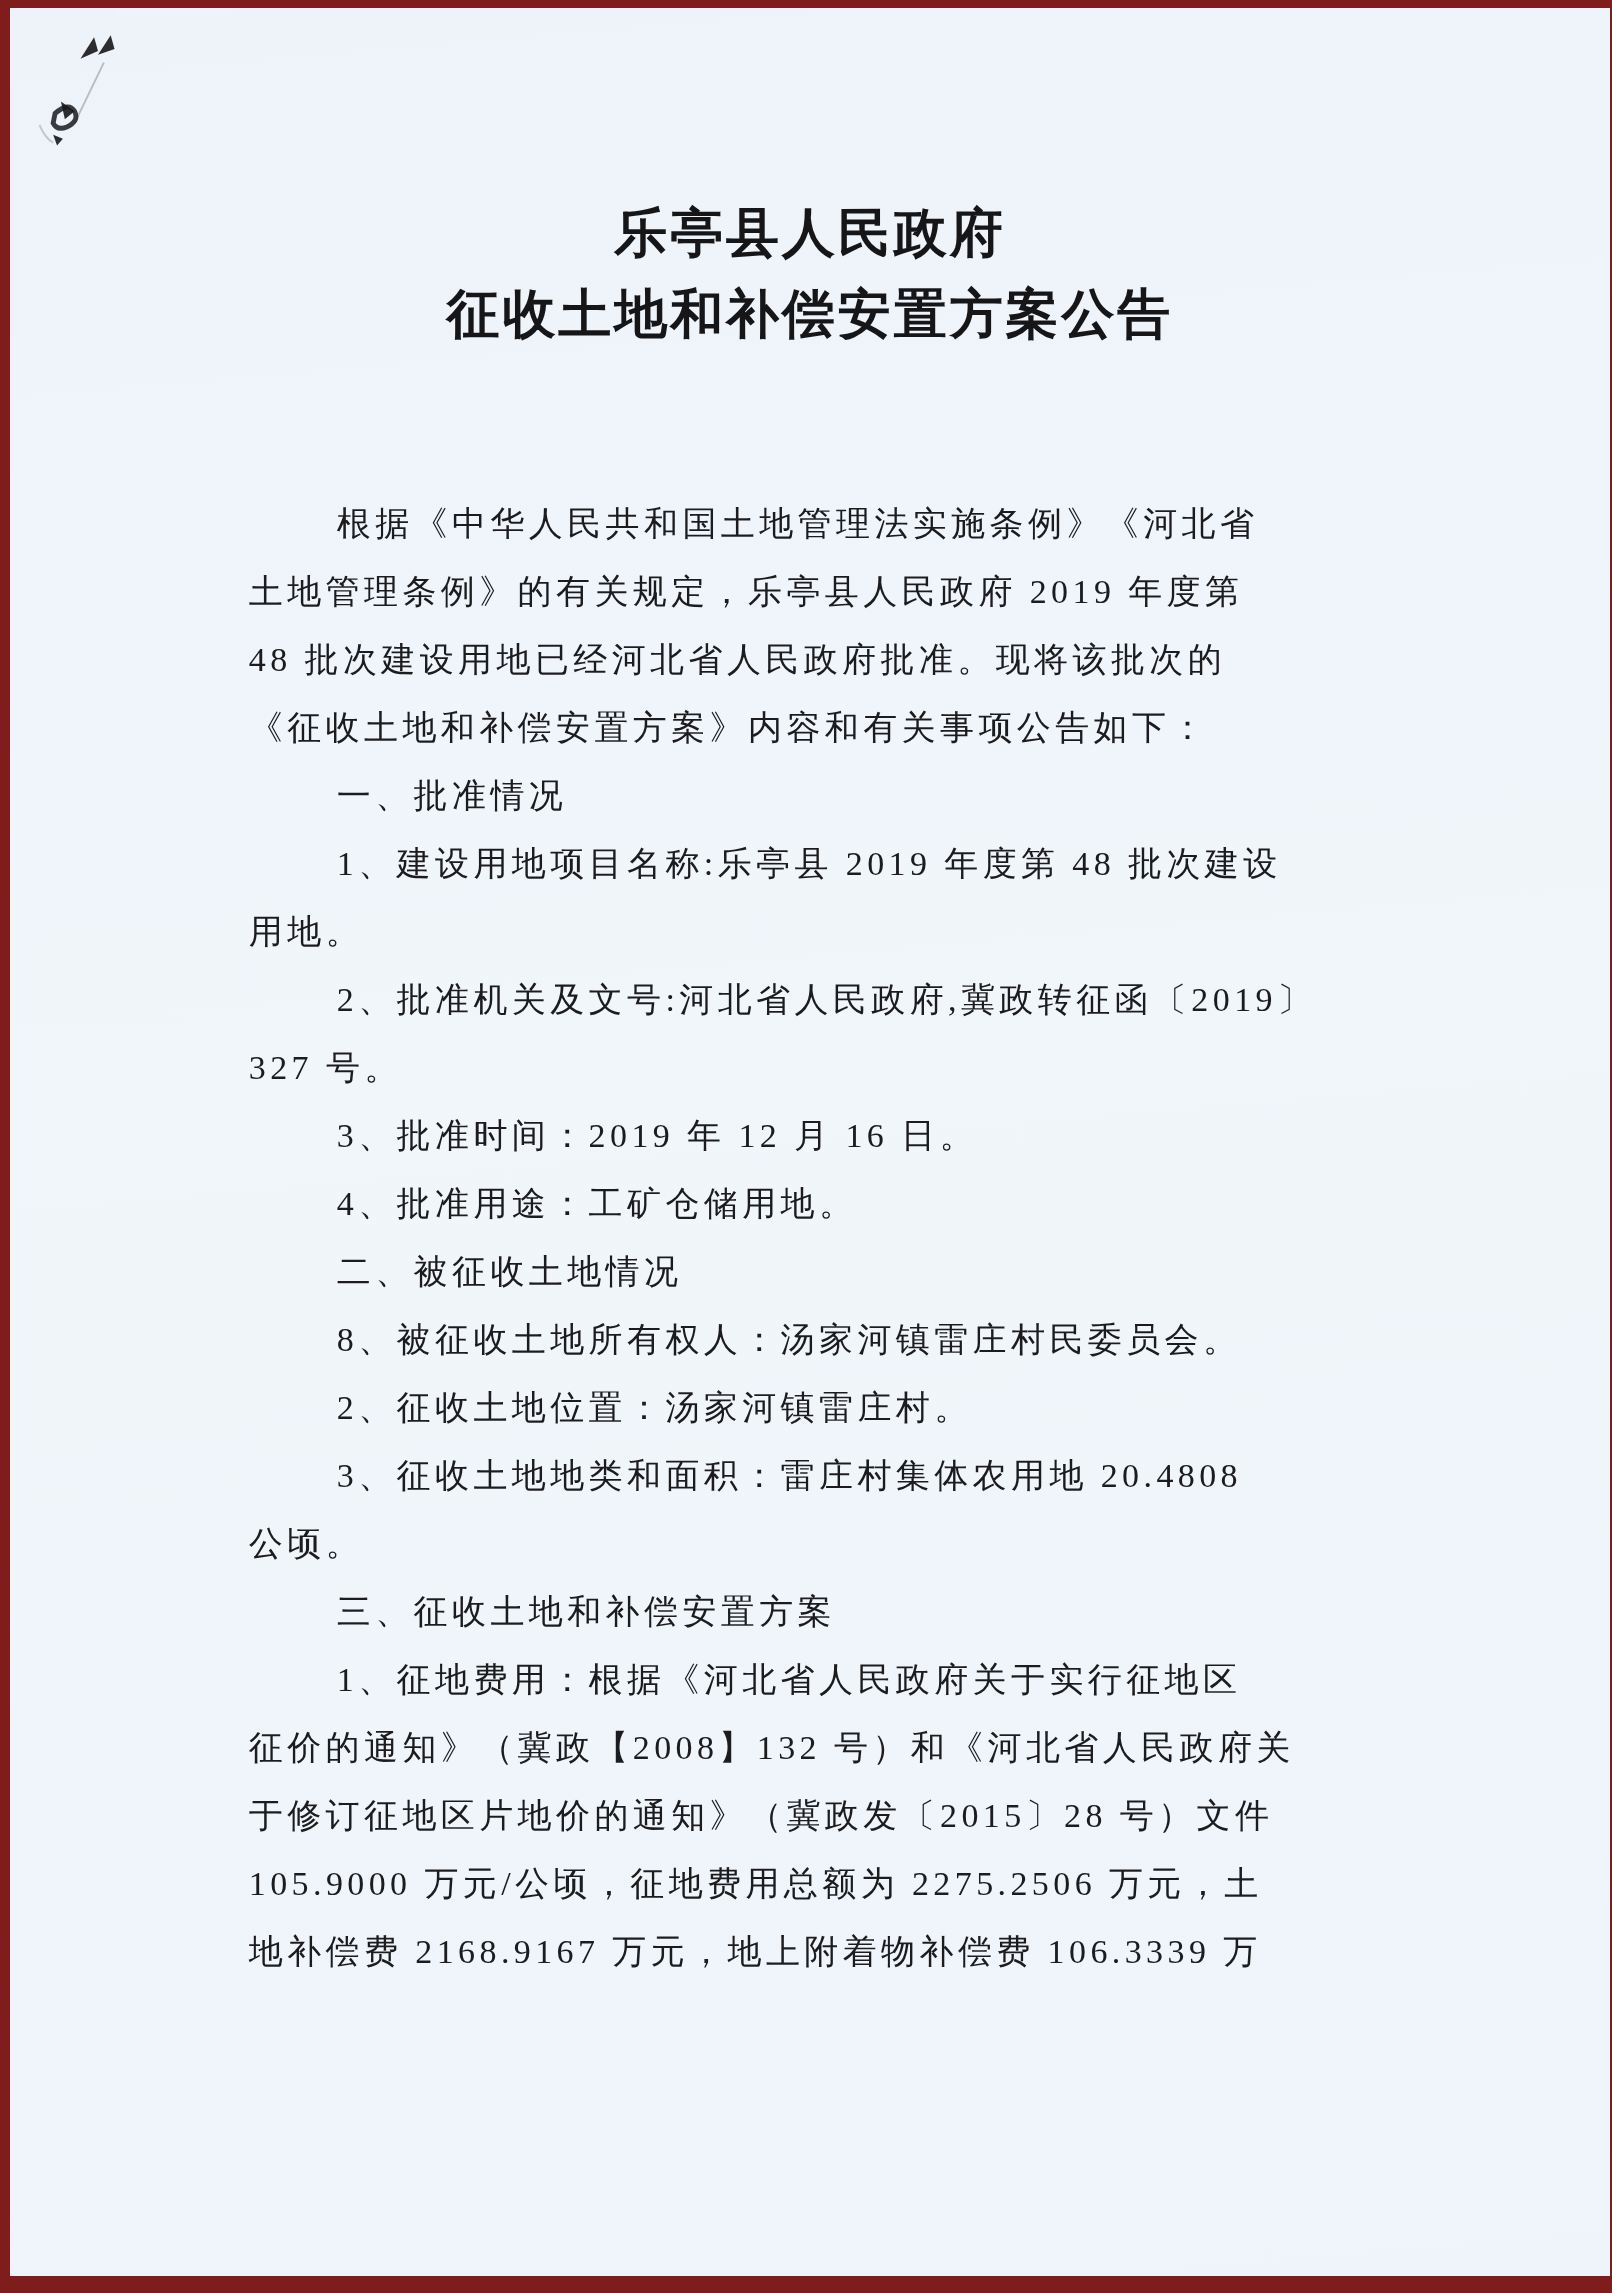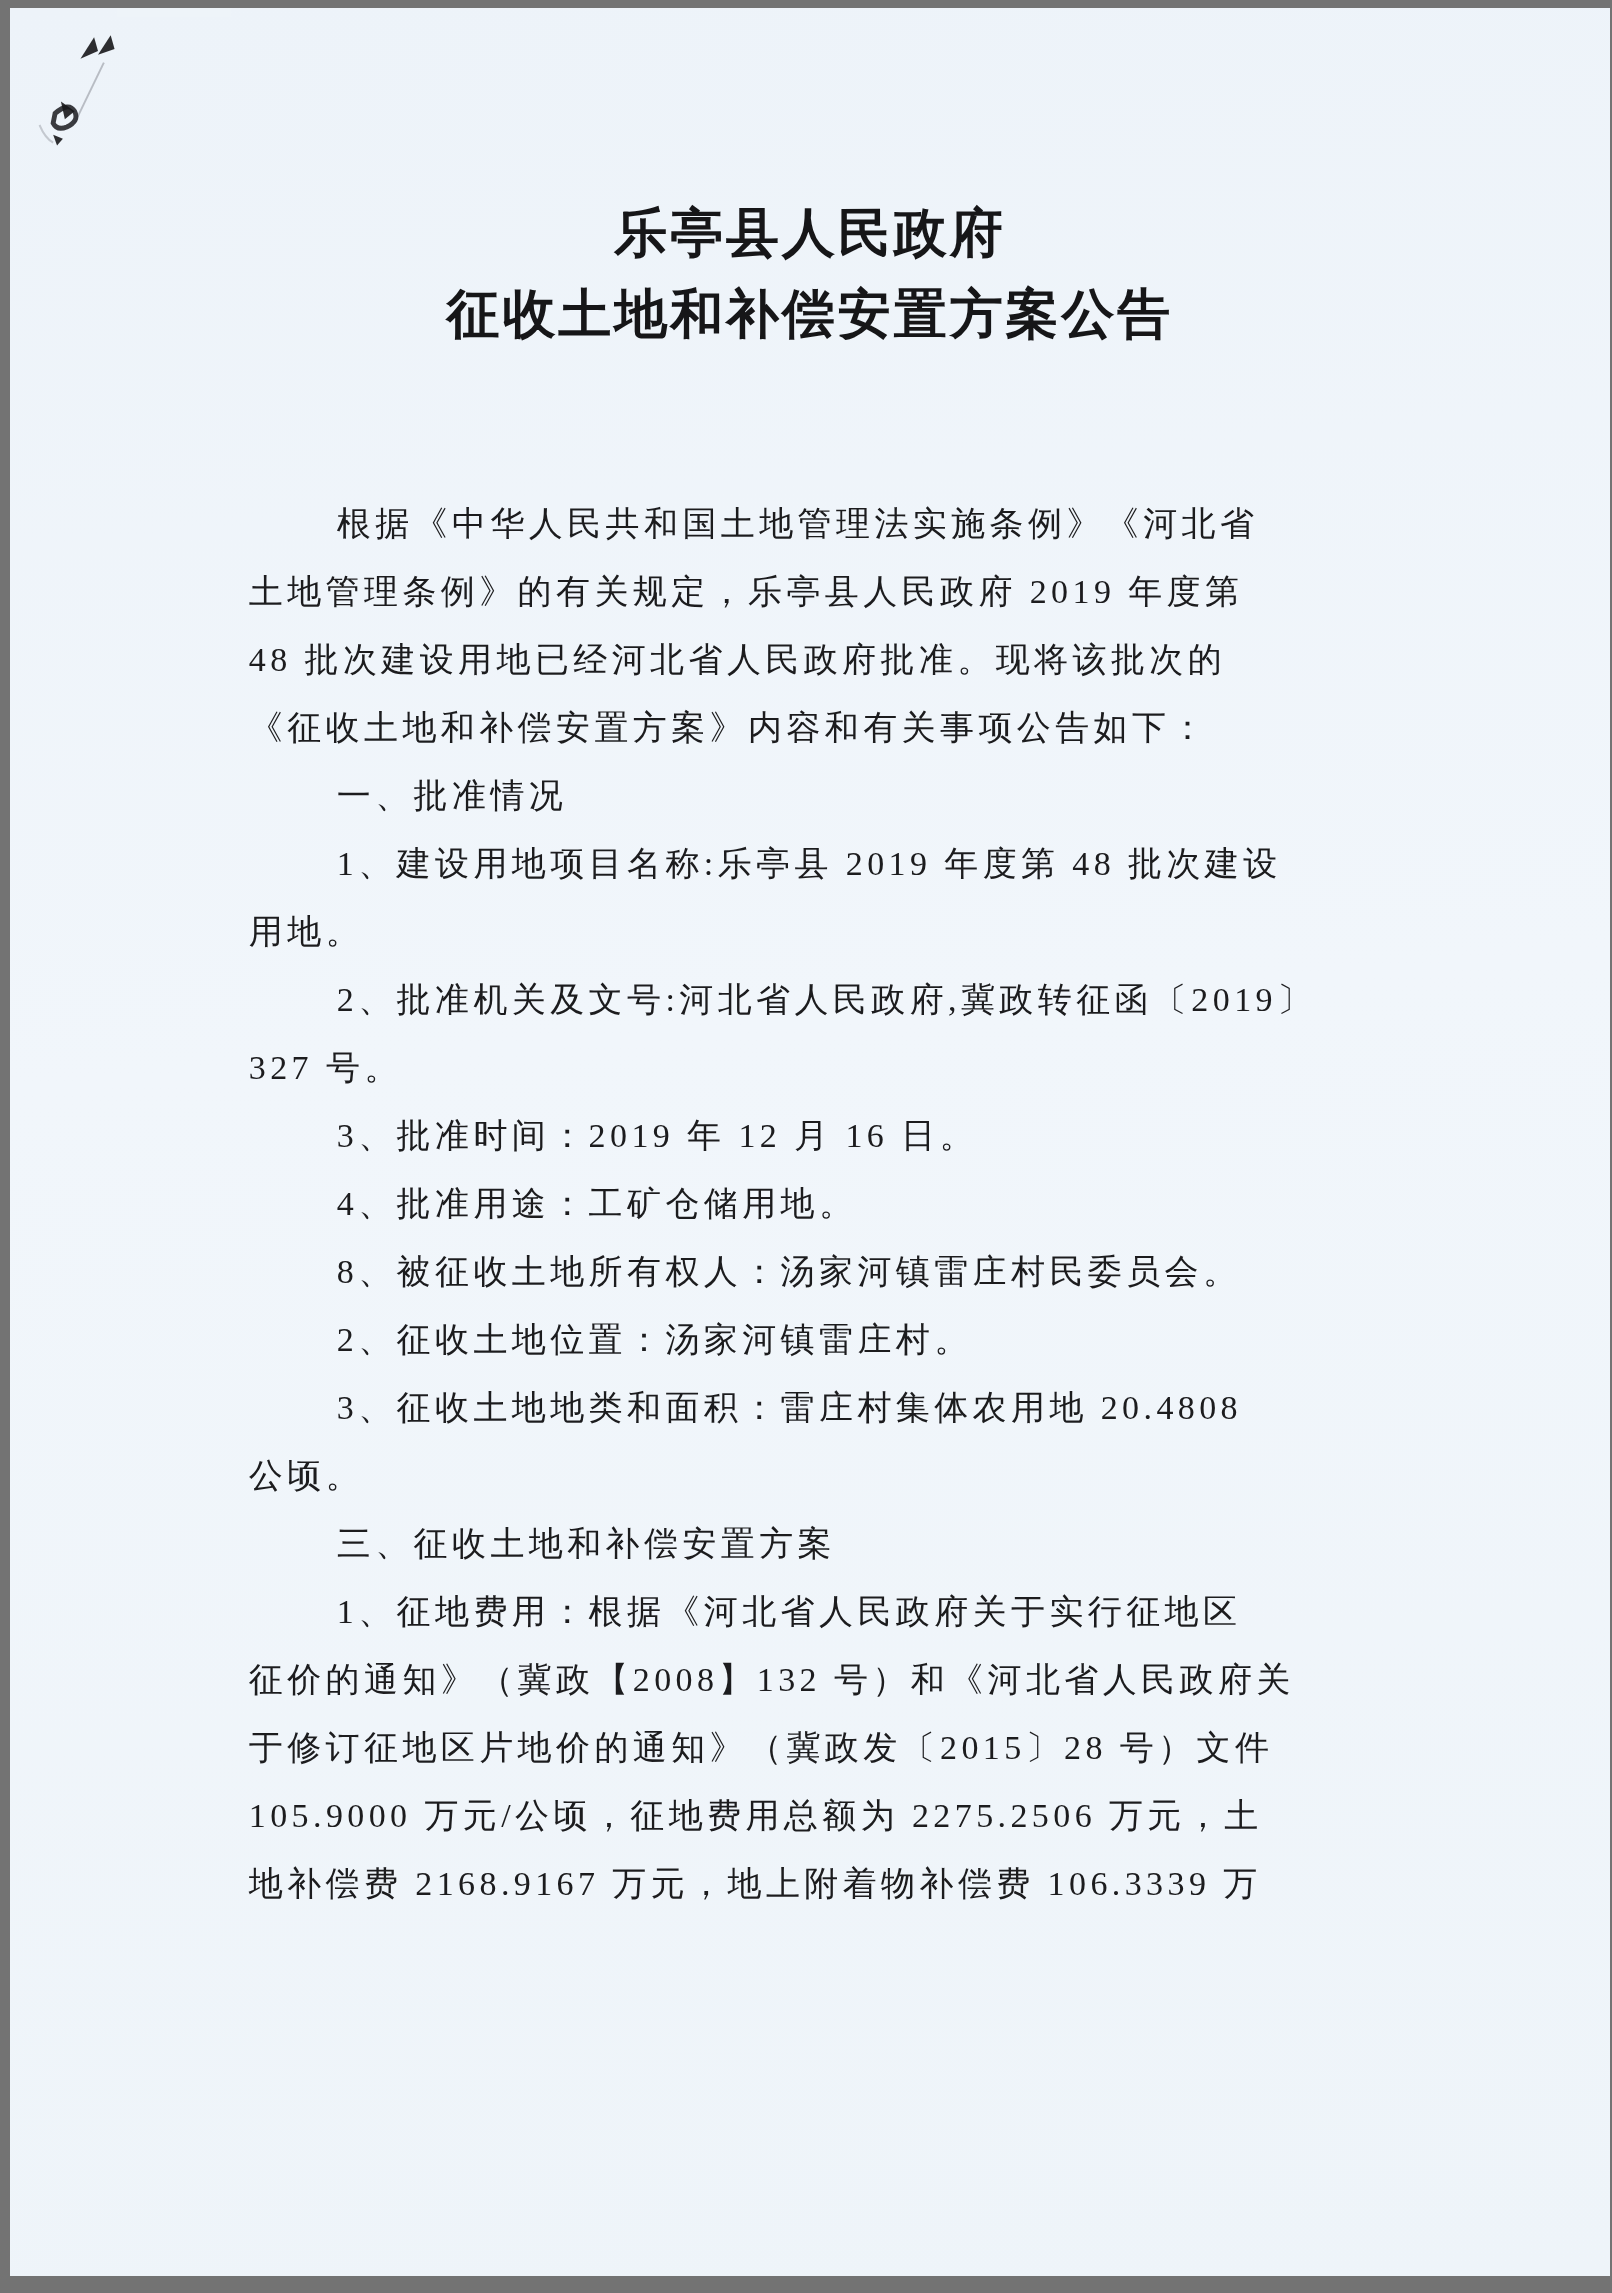--- a/index.html
+++ b/index.html
@@ -10,21 +10,21 @@
   body {
     width: 1612px;
     height: 2294px;
     position: relative;
     font-family: "Liberation Serif", "DejaVu Serif", serif;
     overflow: hidden;
   }
   .scan-frame {
     position: absolute;
     inset: 0;
-    background: #737373;
+    background: #7f1d1d;
   }
   .page {
     position: absolute;
     left: 9.8px;
     top: 7.8px;
     right: 2px;
     bottom: 17.6px;
     background: linear-gradient(175deg, #edf3f9 0%, #f1f6fb 45%, #eef4f9 100%);
     color: #1d1d1f;
     overflow: hidden;
@@ -102,20 +102,21 @@
       <div class="line">土地管理条例》的有关规定，乐亭县人民政府 2019 年度第</div>
       <div class="line">48 批次建设用地已经河北省人民政府批准。现将该批次的</div>
       <div class="line">《征收土地和补偿安置方案》内容和有关事项公告如下：</div>
       <div class="line ind">一、批准情况</div>
       <div class="line ind">1、建设用地项目名称:乐亭县 2019 年度第 48 批次建设</div>
       <div class="line">用地。</div>
       <div class="line ind">2、批准机关及文号:河北省人民政府,冀政转征函〔2019〕</div>
       <div class="line">327 号。</div>
       <div class="line ind">3、批准时间：2019 年 12 月 16 日。</div>
       <div class="line ind">4、批准用途：工矿仓储用地。</div>
+      <div class="line ind">二、被征收土地情况</div>
       <div class="line ind">8、被征收土地所有权人：汤家河镇雷庄村民委员会。</div>
       <div class="line ind">2、征收土地位置：汤家河镇雷庄村。</div>
       <div class="line ind">3、征收土地地类和面积：雷庄村集体农用地 20.4808</div>
       <div class="line">公顷。</div>
       <div class="line ind">三、征收土地和补偿安置方案</div>
       <div class="line ind">1、征地费用：根据《河北省人民政府关于实行征地区</div>
       <div class="line">征价的通知》（冀政【2008】132 号）和《河北省人民政府关</div>
       <div class="line">于修订征地区片地价的通知》（冀政发〔2015〕28 号）文件</div>
       <div class="line">105.9000 万元/公顷，征地费用总额为 2275.2506 万元，土</div>
       <div class="line">地补偿费 2168.9167 万元，地上附着物补偿费 106.3339 万</div>

